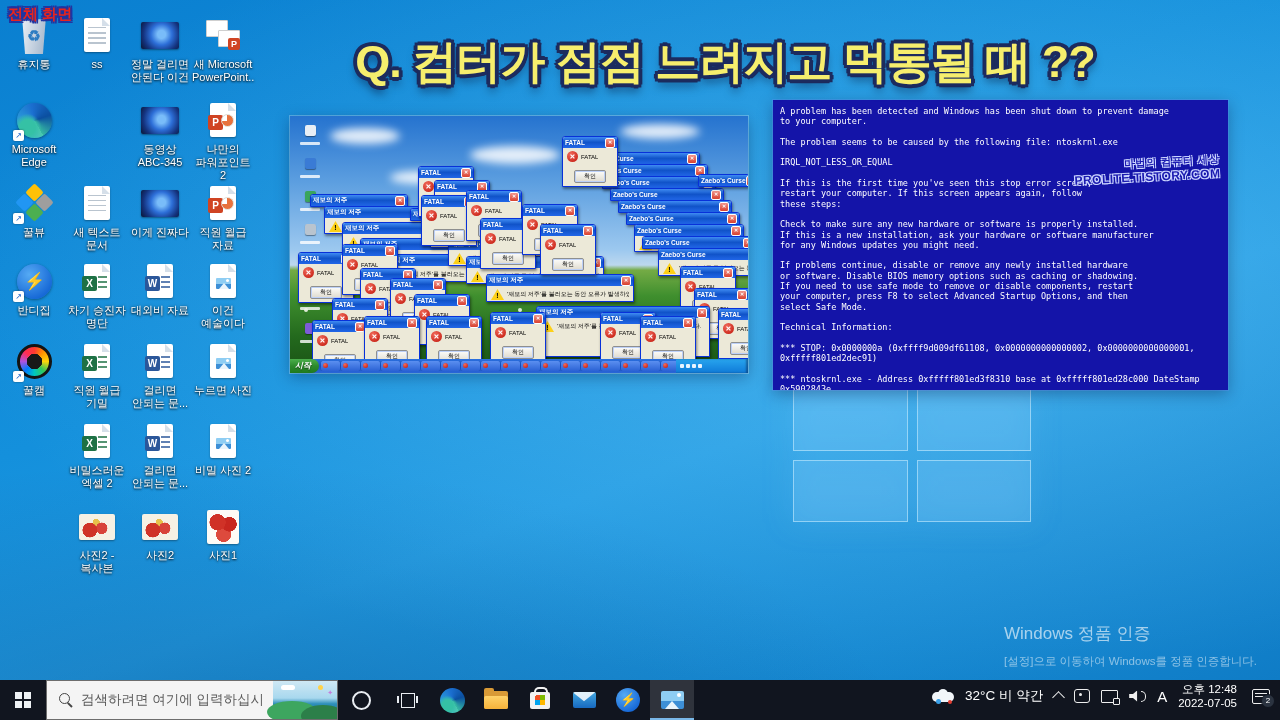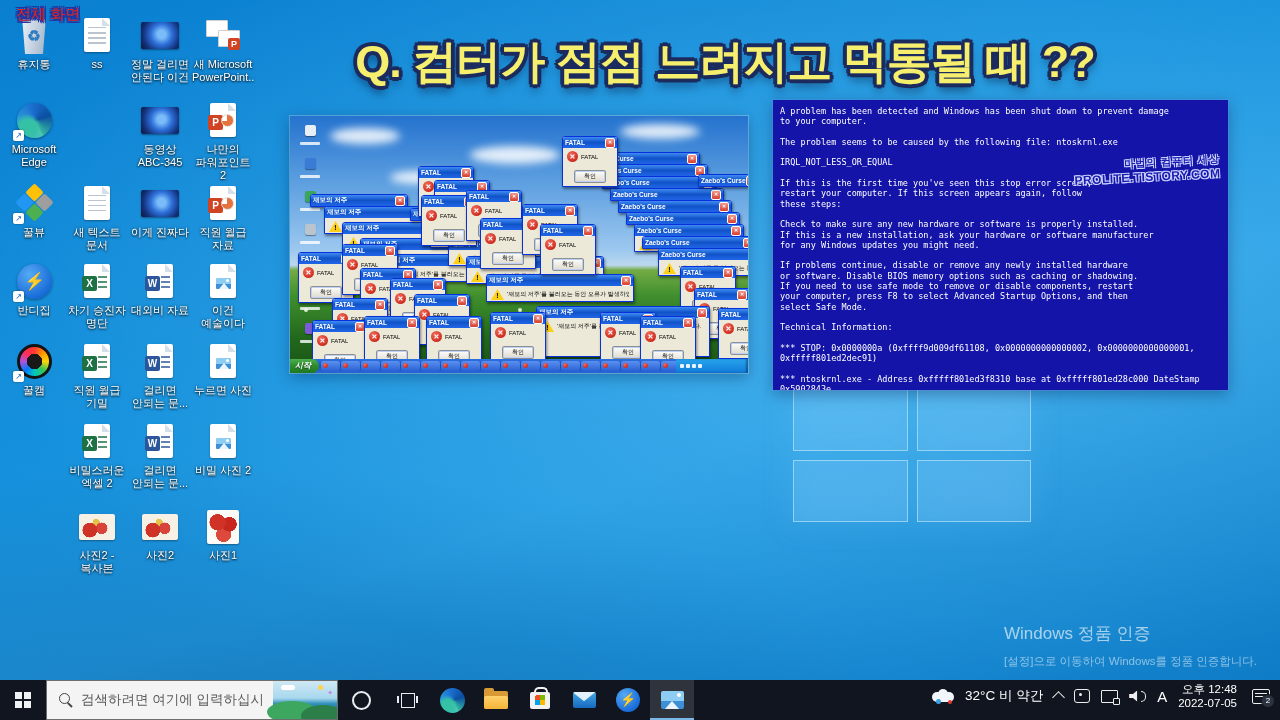--- a/index.html
+++ b/index.html
@@ -9,21 +9,21 @@
     background:
       radial-gradient(120% 95% at 70% 42%, rgba(130,215,255,.38), rgba(0,0,0,0) 62%),
       radial-gradient(80% 60% at 15% 110%, rgba(0,40,90,.25), rgba(0,0,0,0) 70%),
       linear-gradient(160deg,#0a7fd0 0%,#1490dc 40%,#219ae2 62%,#0f7cc6 100%);}
   
   #wlogo{position:absolute;left:793px;top:388px;width:238px;height:134px;
     display:grid;grid-template-columns:1fr 1fr;grid-template-rows:1fr 1fr;gap:9px;
     filter:drop-shadow(0 0 14px rgba(140,215,255,.55));}
   #wlogo span{background:rgba(150,215,255,.22);border:1px solid rgba(210,240,255,.55);}
   
-  #fs-label{position:absolute;left:16px;top:5px;font-size:15px;font-weight:normal;color:#e8251d;
+  #fs-label{position:absolute;left:8px;top:5px;font-size:15px;font-weight:bold;color:#e8251d;
     text-shadow:-2px -2px 0 #2135a0,2px -2px 0 #2135a0,-2px 2px 0 #2135a0,2px 2px 0 #2135a0,0 2px 0 #2135a0,0 -2px 0 #2135a0,2px 0 0 #2135a0,-2px 0 0 #2135a0;z-index:30;}
   
   #main-title{position:absolute;left:300px;top:32px;width:850px;margin:0;text-align:center;
     font-size:45px;font-weight:bold;letter-spacing:-1px;color:#f6ee6d;z-index:20;
     text-shadow:-3px -3px 0 #1c2b5e,3px -3px 0 #1c2b5e,-3px 3px 0 #1c2b5e,3px 3px 0 #1c2b5e,
       0 -4px 0 #1c2b5e,0 4px 0 #1c2b5e,-4px 0 0 #1c2b5e,4px 0 0 #1c2b5e,0 7px 10px rgba(0,0,30,.55);}
   
   #icon-grid{position:absolute;left:2px;top:4px;width:260px;height:600px;}
   .dicon{position:absolute;width:62px;text-align:center;cursor:default;}
   .ic{width:42px;height:40px;margin:0 auto;position:relative;}

